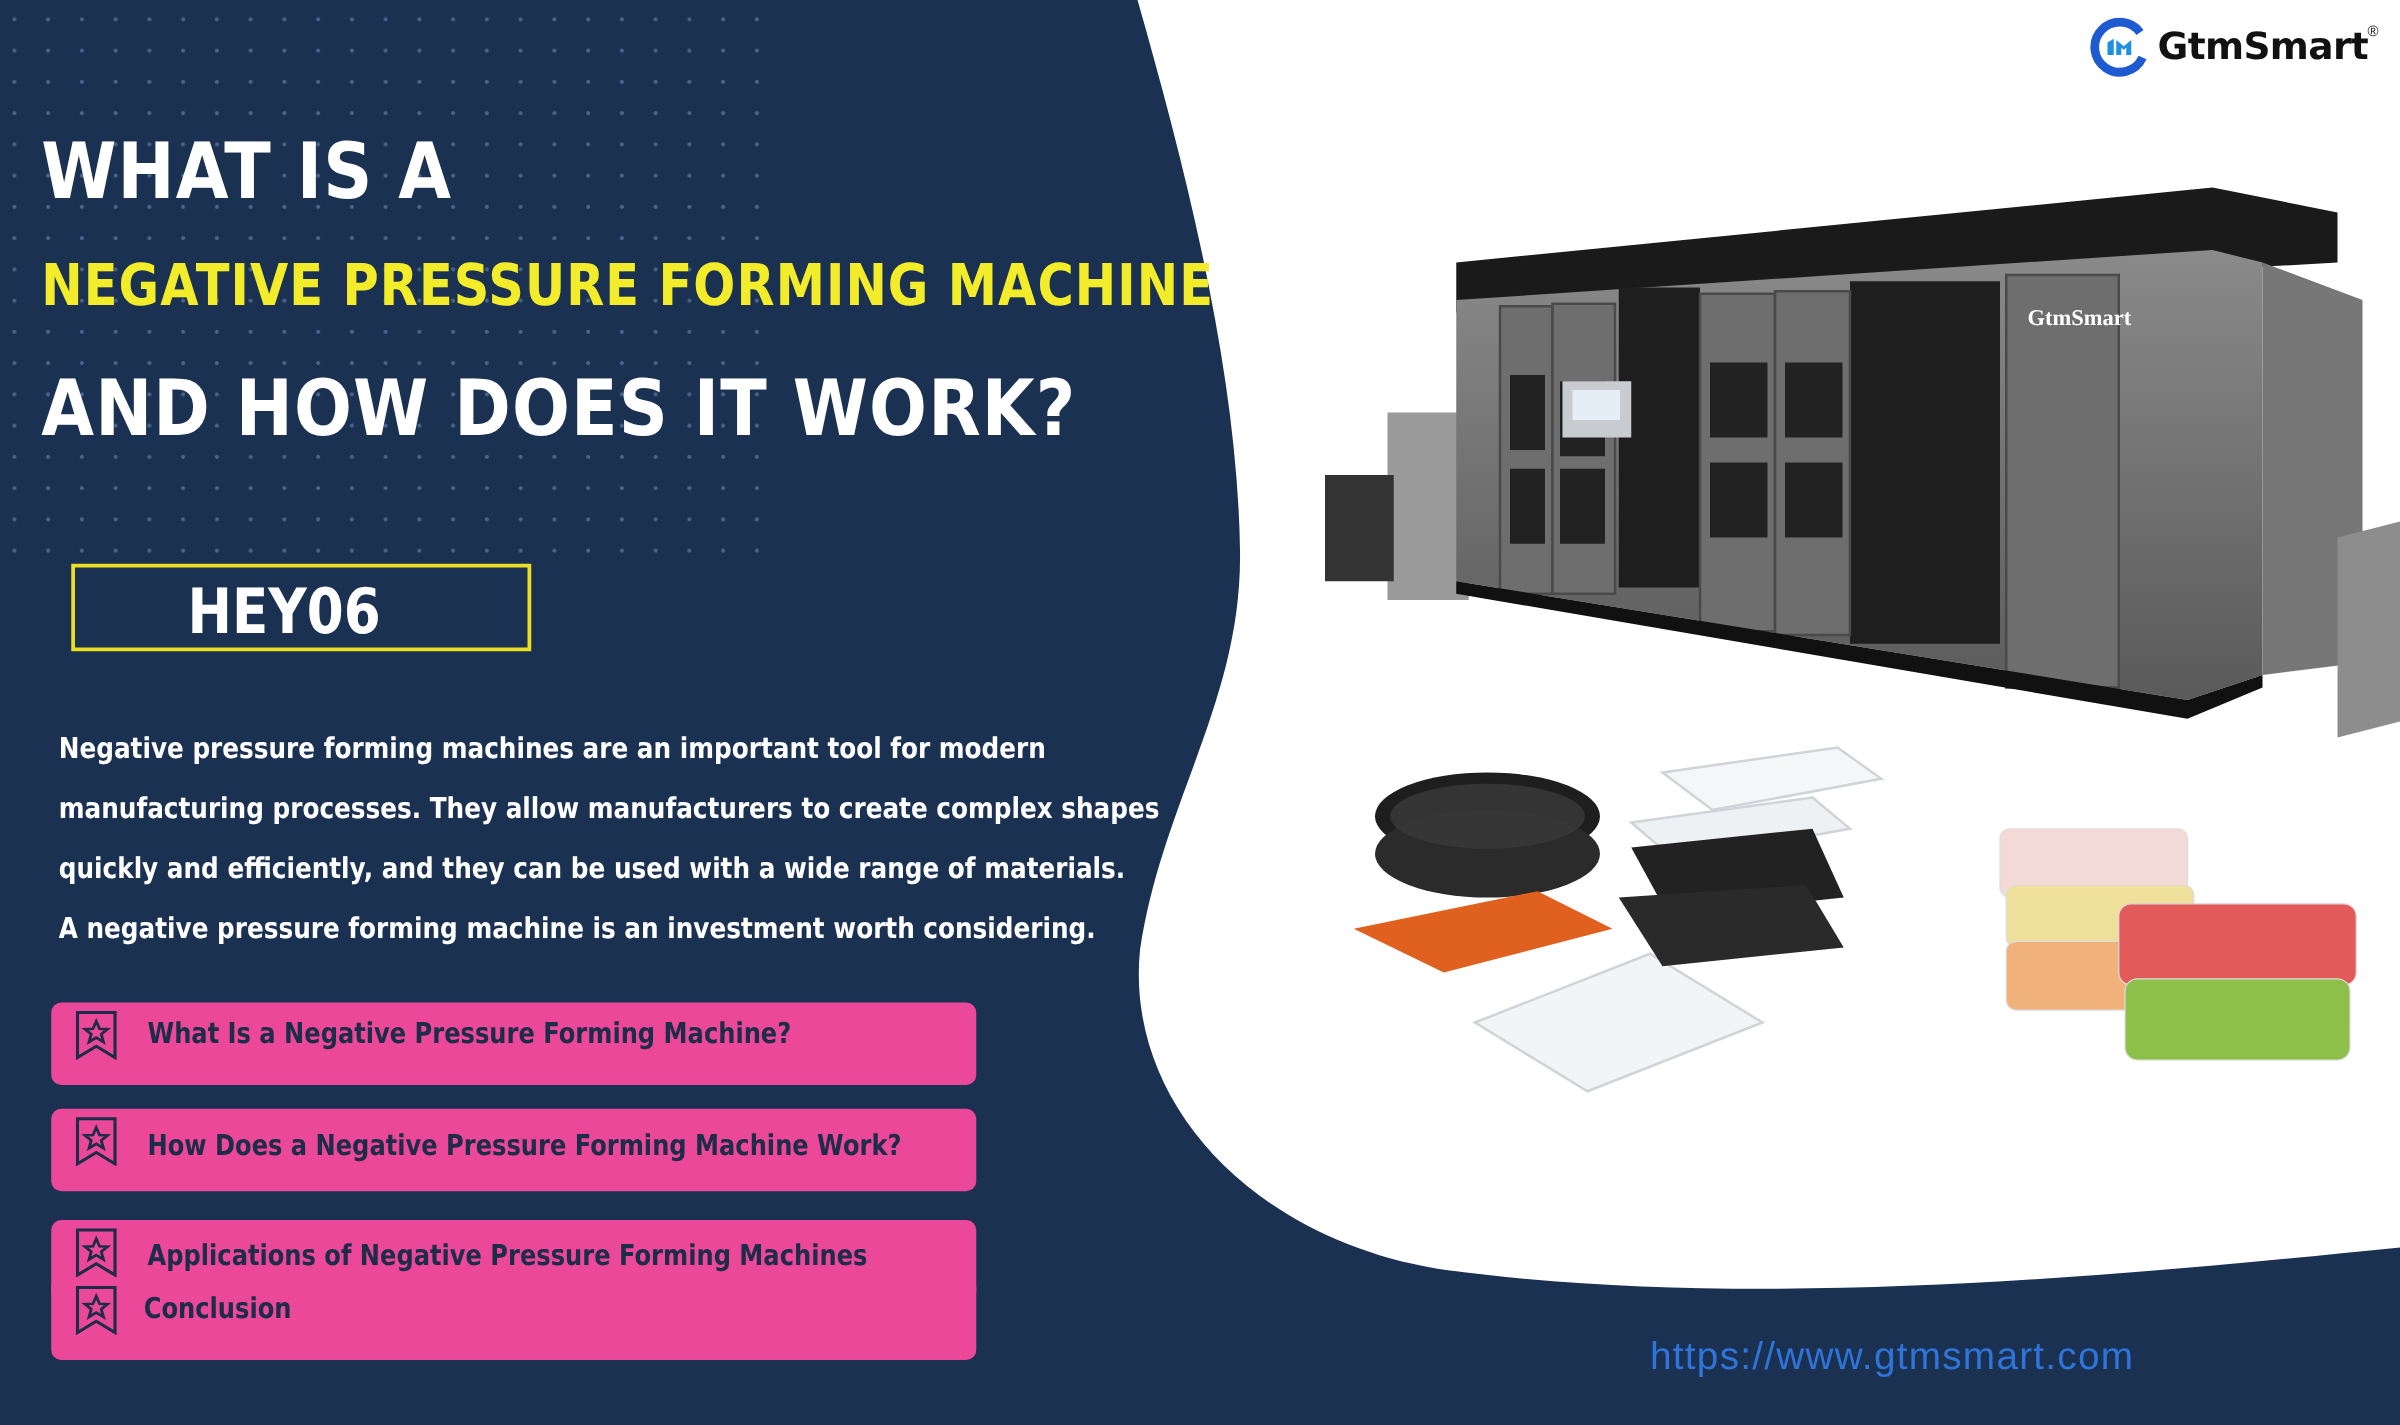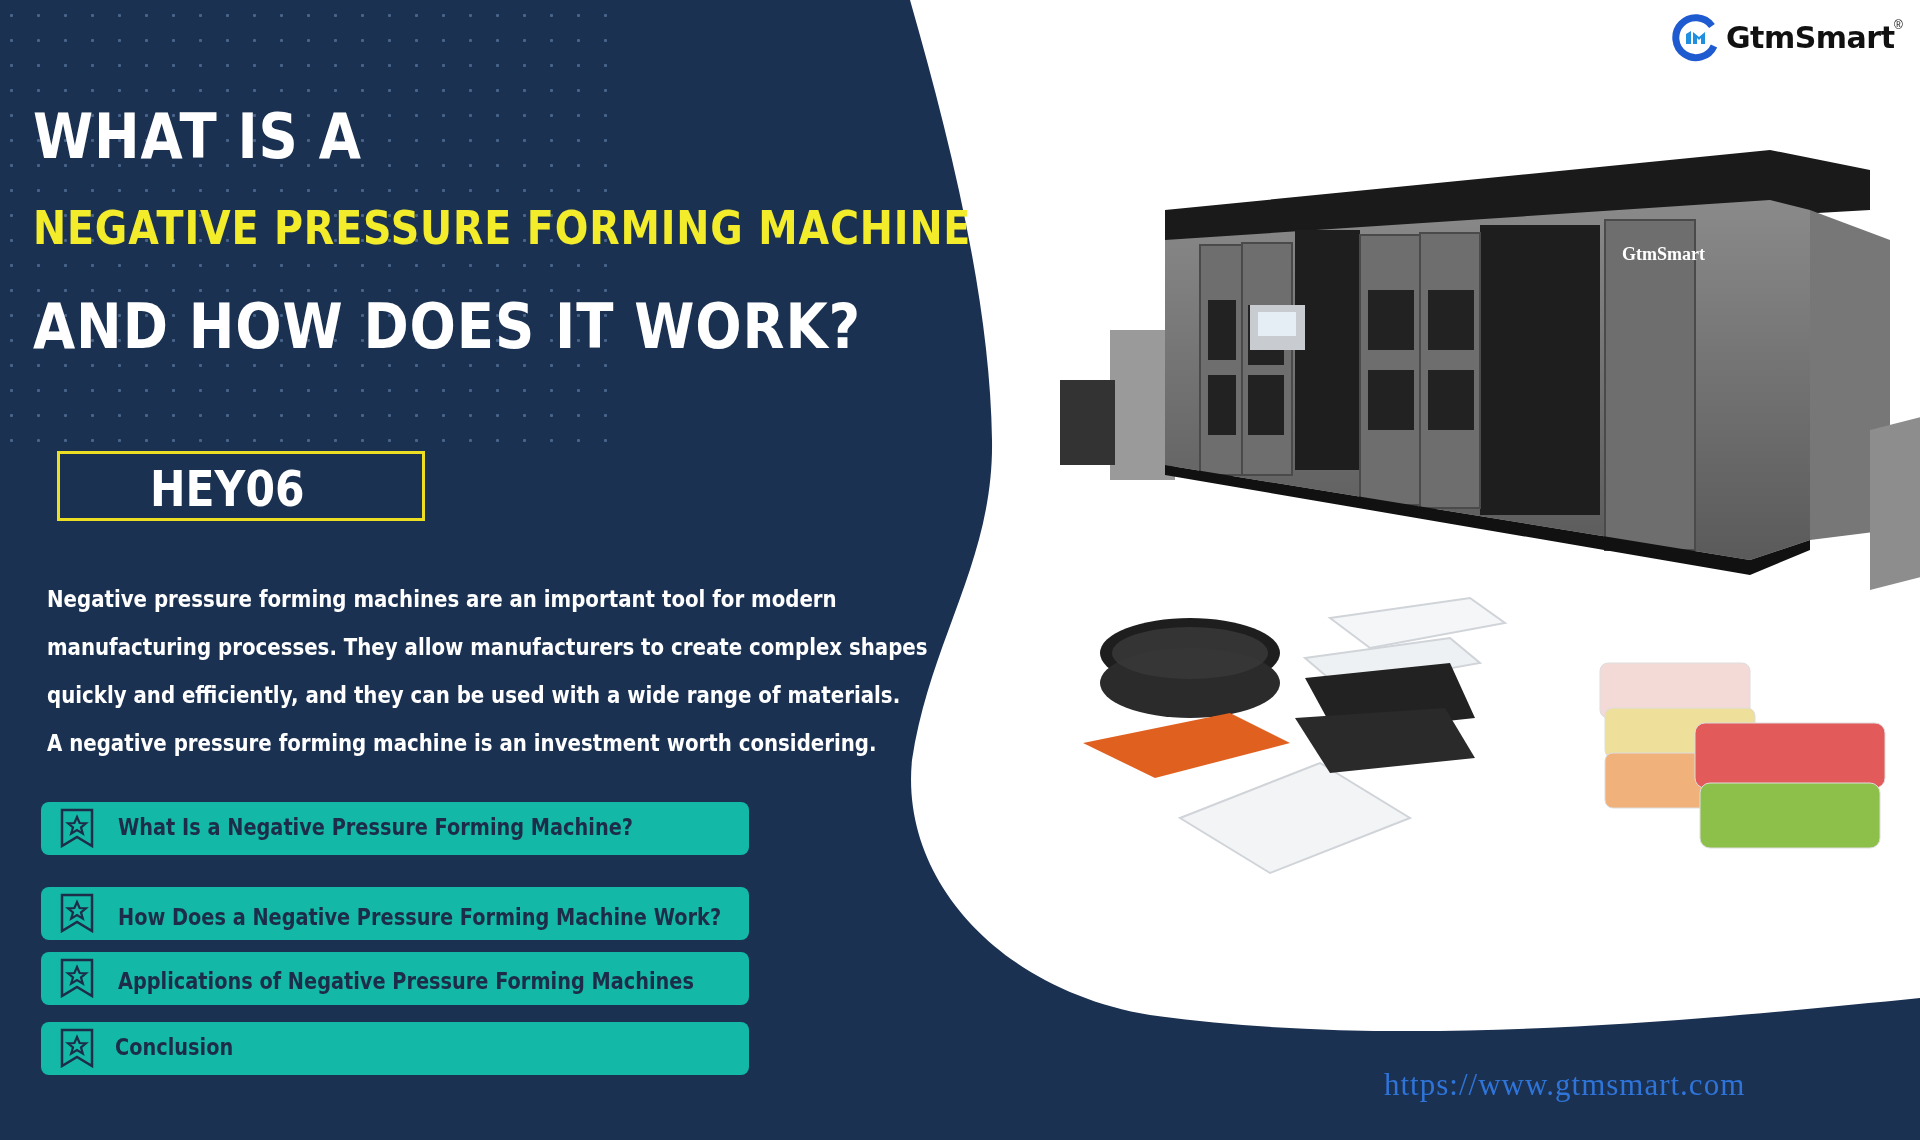--- a/index.html
+++ b/index.html
@@ -8,28 +8,28 @@
     background-image:radial-gradient(circle,#4e6a91 1.3px,transparent 1.8px);
     background-size:27px 25px;background-position:-2px 3px;opacity:.9;}
   .white-blob{position:absolute;left:0;top:0;width:1920px;height:1140px;}
   .title{position:absolute;left:33px;margin:0;font-family:"DejaVu Sans",sans-serif;font-weight:bold;letter-spacing:1px;}
   .t1{top:100px;font-size:62px;color:#ffffff;transform:scaleX(.88);transform-origin:left;}
   .t2{top:201px;font-size:46px;color:#f3ec2a;transform:scaleX(.86);transform-origin:left;}
   .t3{top:290px;font-size:62px;color:#ffffff;transform:scaleX(.88);transform-origin:left;}
   .model{position:absolute;left:57px;top:451px;width:368px;height:70px;border:3px solid #ecdf23;box-sizing:border-box;padding-left:10px;}
   .model span{position:absolute;left:90px;top:6px;font-family:"DejaVu Sans",sans-serif;font-weight:bold;font-size:50px;color:#fff;transform:scaleX(.85);transform-origin:left;}
   .desc{position:absolute;left:47px;top:575px;width:900px;color:#fff;font-family:"DejaVu Sans",sans-serif;font-weight:bold;font-size:23px;line-height:48px;transform:scaleX(.86);transform-origin:left;white-space:nowrap;}
-  .toc{position:absolute;left:41px;width:708px;height:53px;background:#14b8a6;border-radius:8px;cursor:pointer;}
+  .toc{position:absolute;left:41px;width:708px;height:66px;background:#ec4899;border-radius:8px;cursor:pointer;padding-left:32px;}
   .toc .ico{position:absolute;left:18px;top:6px;width:36px;height:40px;}
   .toc .lbl{position:absolute;left:77px;top:12px;font-family:"DejaVu Sans",sans-serif;font-weight:bold;font-size:23px;color:#1d2c48;white-space:nowrap;transform:scaleX(.84);transform-origin:left;}
   .logo{position:absolute;left:1672px;top:14px;height:50px;width:240px;}
   .logo .mark{position:absolute;left:0;top:0;width:48px;height:48px;}
   .logo .name{position:absolute;left:54px;top:6px;font-family:"DejaVu Sans",sans-serif;font-weight:bold;font-size:30px;color:#111;letter-spacing:-0.5px;}
   .logo .reg{position:absolute;left:222px;top:4px;font-size:12px;color:#111;}
-  .url{position:absolute;left:1384px;top:1067px;font-family:Liberation Serif, serif;font-size:31px;color:#2f74d8;letter-spacing:1px;}
+  .url{position:absolute;left:1320px;top:1067px;font-family:Liberation Sans, sans-serif;font-size:31px;color:#2f74d8;letter-spacing:1px;}
   .machine{position:absolute;left:1050px;top:130px;width:870px;height:470px;}
   .containers{position:absolute;left:1080px;top:568px;width:820px;height:345px;}
 </style>
 </head>
 <body>
 
 <div class="dots"></div>
 
 <svg class="white-blob" viewBox="0 0 1920 1140" preserveAspectRatio="none">
   <path d="M910,0 C950,140 990,300 992,440 C994,560 930,640 912,760 C900,880 1000,990 1150,1015 C1400,1050 1700,1020 1920,998 L1920,0 Z" fill="#ffffff"></path>
@@ -57,21 +57,21 @@
     </svg>
   <span class="lbl">What Is a Negative Pressure Forming Machine?</span>
 </div>
 <div class="toc" style="top:887px">
   <svg class="ico" viewBox="0 0 36 40">
       <path d="M3,2 H33 V38 L18,29 L3,38 Z" fill="none" stroke="#1d2c48" stroke-width="2.5"></path>
       <path d="M18,9 L20.6,15 L27,15.3 L22,19.4 L23.8,25.6 L18,22 L12.2,25.6 L14,19.4 L9,15.3 L15.4,15 Z" fill="none" stroke="#1d2c48" stroke-width="2.2"></path>
     </svg>
   <span class="lbl" style="top:17px">How Does a Negative Pressure Forming Machine Work?</span>
 </div>
-<div class="toc" style="top:952px">
+<div class="toc" style="top:976px">
   <svg class="ico" viewBox="0 0 36 40">
       <path d="M3,2 H33 V38 L18,29 L3,38 Z" fill="none" stroke="#1d2c48" stroke-width="2.5"></path>
       <path d="M18,9 L20.6,15 L27,15.3 L22,19.4 L23.8,25.6 L18,22 L12.2,25.6 L14,19.4 L9,15.3 L15.4,15 Z" fill="none" stroke="#1d2c48" stroke-width="2.2"></path>
     </svg>
   <span class="lbl" style="top:16px">Applications of Negative Pressure Forming Machines</span>
 </div>
 <div class="toc" style="top:1022px">
   <svg class="ico" viewBox="0 0 36 40">
       <path d="M3,2 H33 V38 L18,29 L3,38 Z" fill="none" stroke="#1d2c48" stroke-width="2.5"></path>
       <path d="M18,9 L20.6,15 L27,15.3 L22,19.4 L23.8,25.6 L18,22 L12.2,25.6 L14,19.4 L9,15.3 L15.4,15 Z" fill="none" stroke="#1d2c48" stroke-width="2.2"></path>

